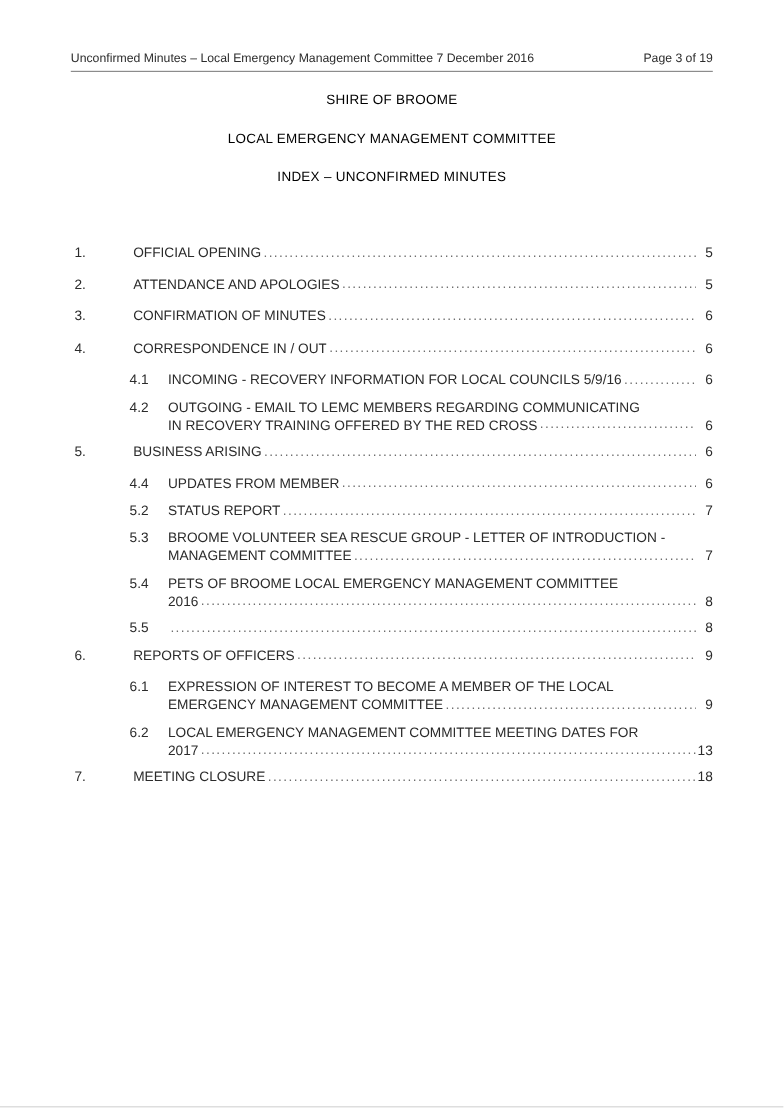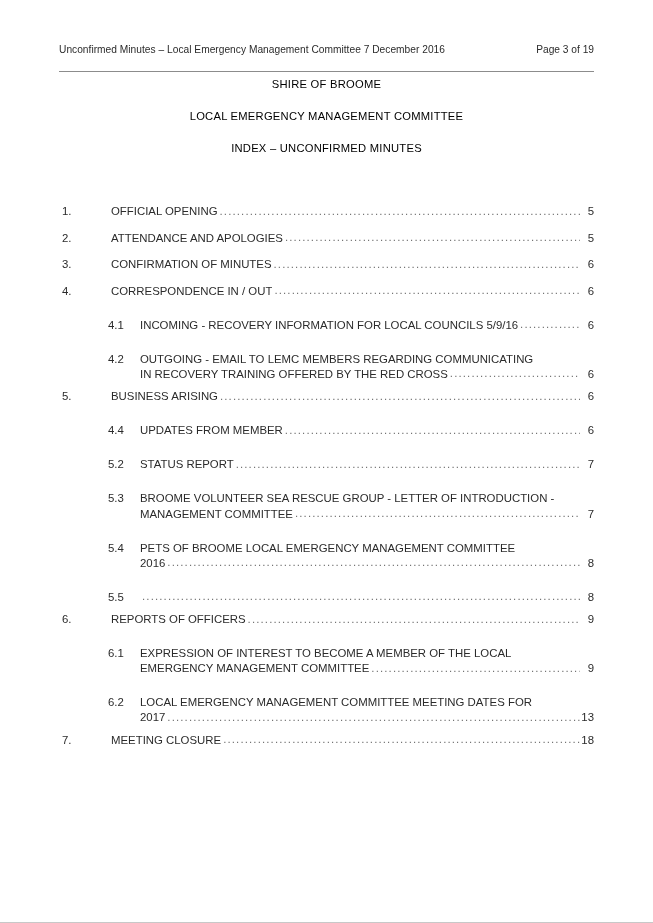--- a/index.html
+++ b/index.html
@@ -22,21 +22,21 @@
   
   .doc-header {
     position: absolute;
     left: 59px;
     top: 44px;
     width: 535px;
     display: flex;
     justify-content: space-between;
     align-items: baseline;
     border-bottom: 1.3px solid #8c8c8c;
-    padding-bottom: 16px;
+    padding-bottom: 4px;
   }
   .doc-header .hdr-left {
     font-size: 10.2px;
     letter-spacing: 0.02px;
     color: #2b2b2b;
     white-space: nowrap;
   }
   .doc-header .hdr-right {
     font-size: 10.2px;
     color: #2b2b2b;
@@ -68,21 +68,21 @@
     width: 535px;
   }
   .toc-entry {
     display: flex;
     align-items: flex-start;
     font-size: 11.4px;
     color: #2b2b2b;
     line-height: 1.32;
   }
   .toc-entry.level-1 { margin-bottom: 11.5px; }
-  .toc-entry.level-2 { margin-bottom: 7.5px; margin-top: 19px; }
+  .toc-entry.level-2 { margin-bottom: 7.5px; }
 
   .toc-num {
     flex: 0 0 auto;
     white-space: nowrap;
   }
   .toc-entry.level-1 > .toc-num {
     width: 49px;
     margin-left: 3px;
   }
   .toc-entry.level-2 > .toc-num {

